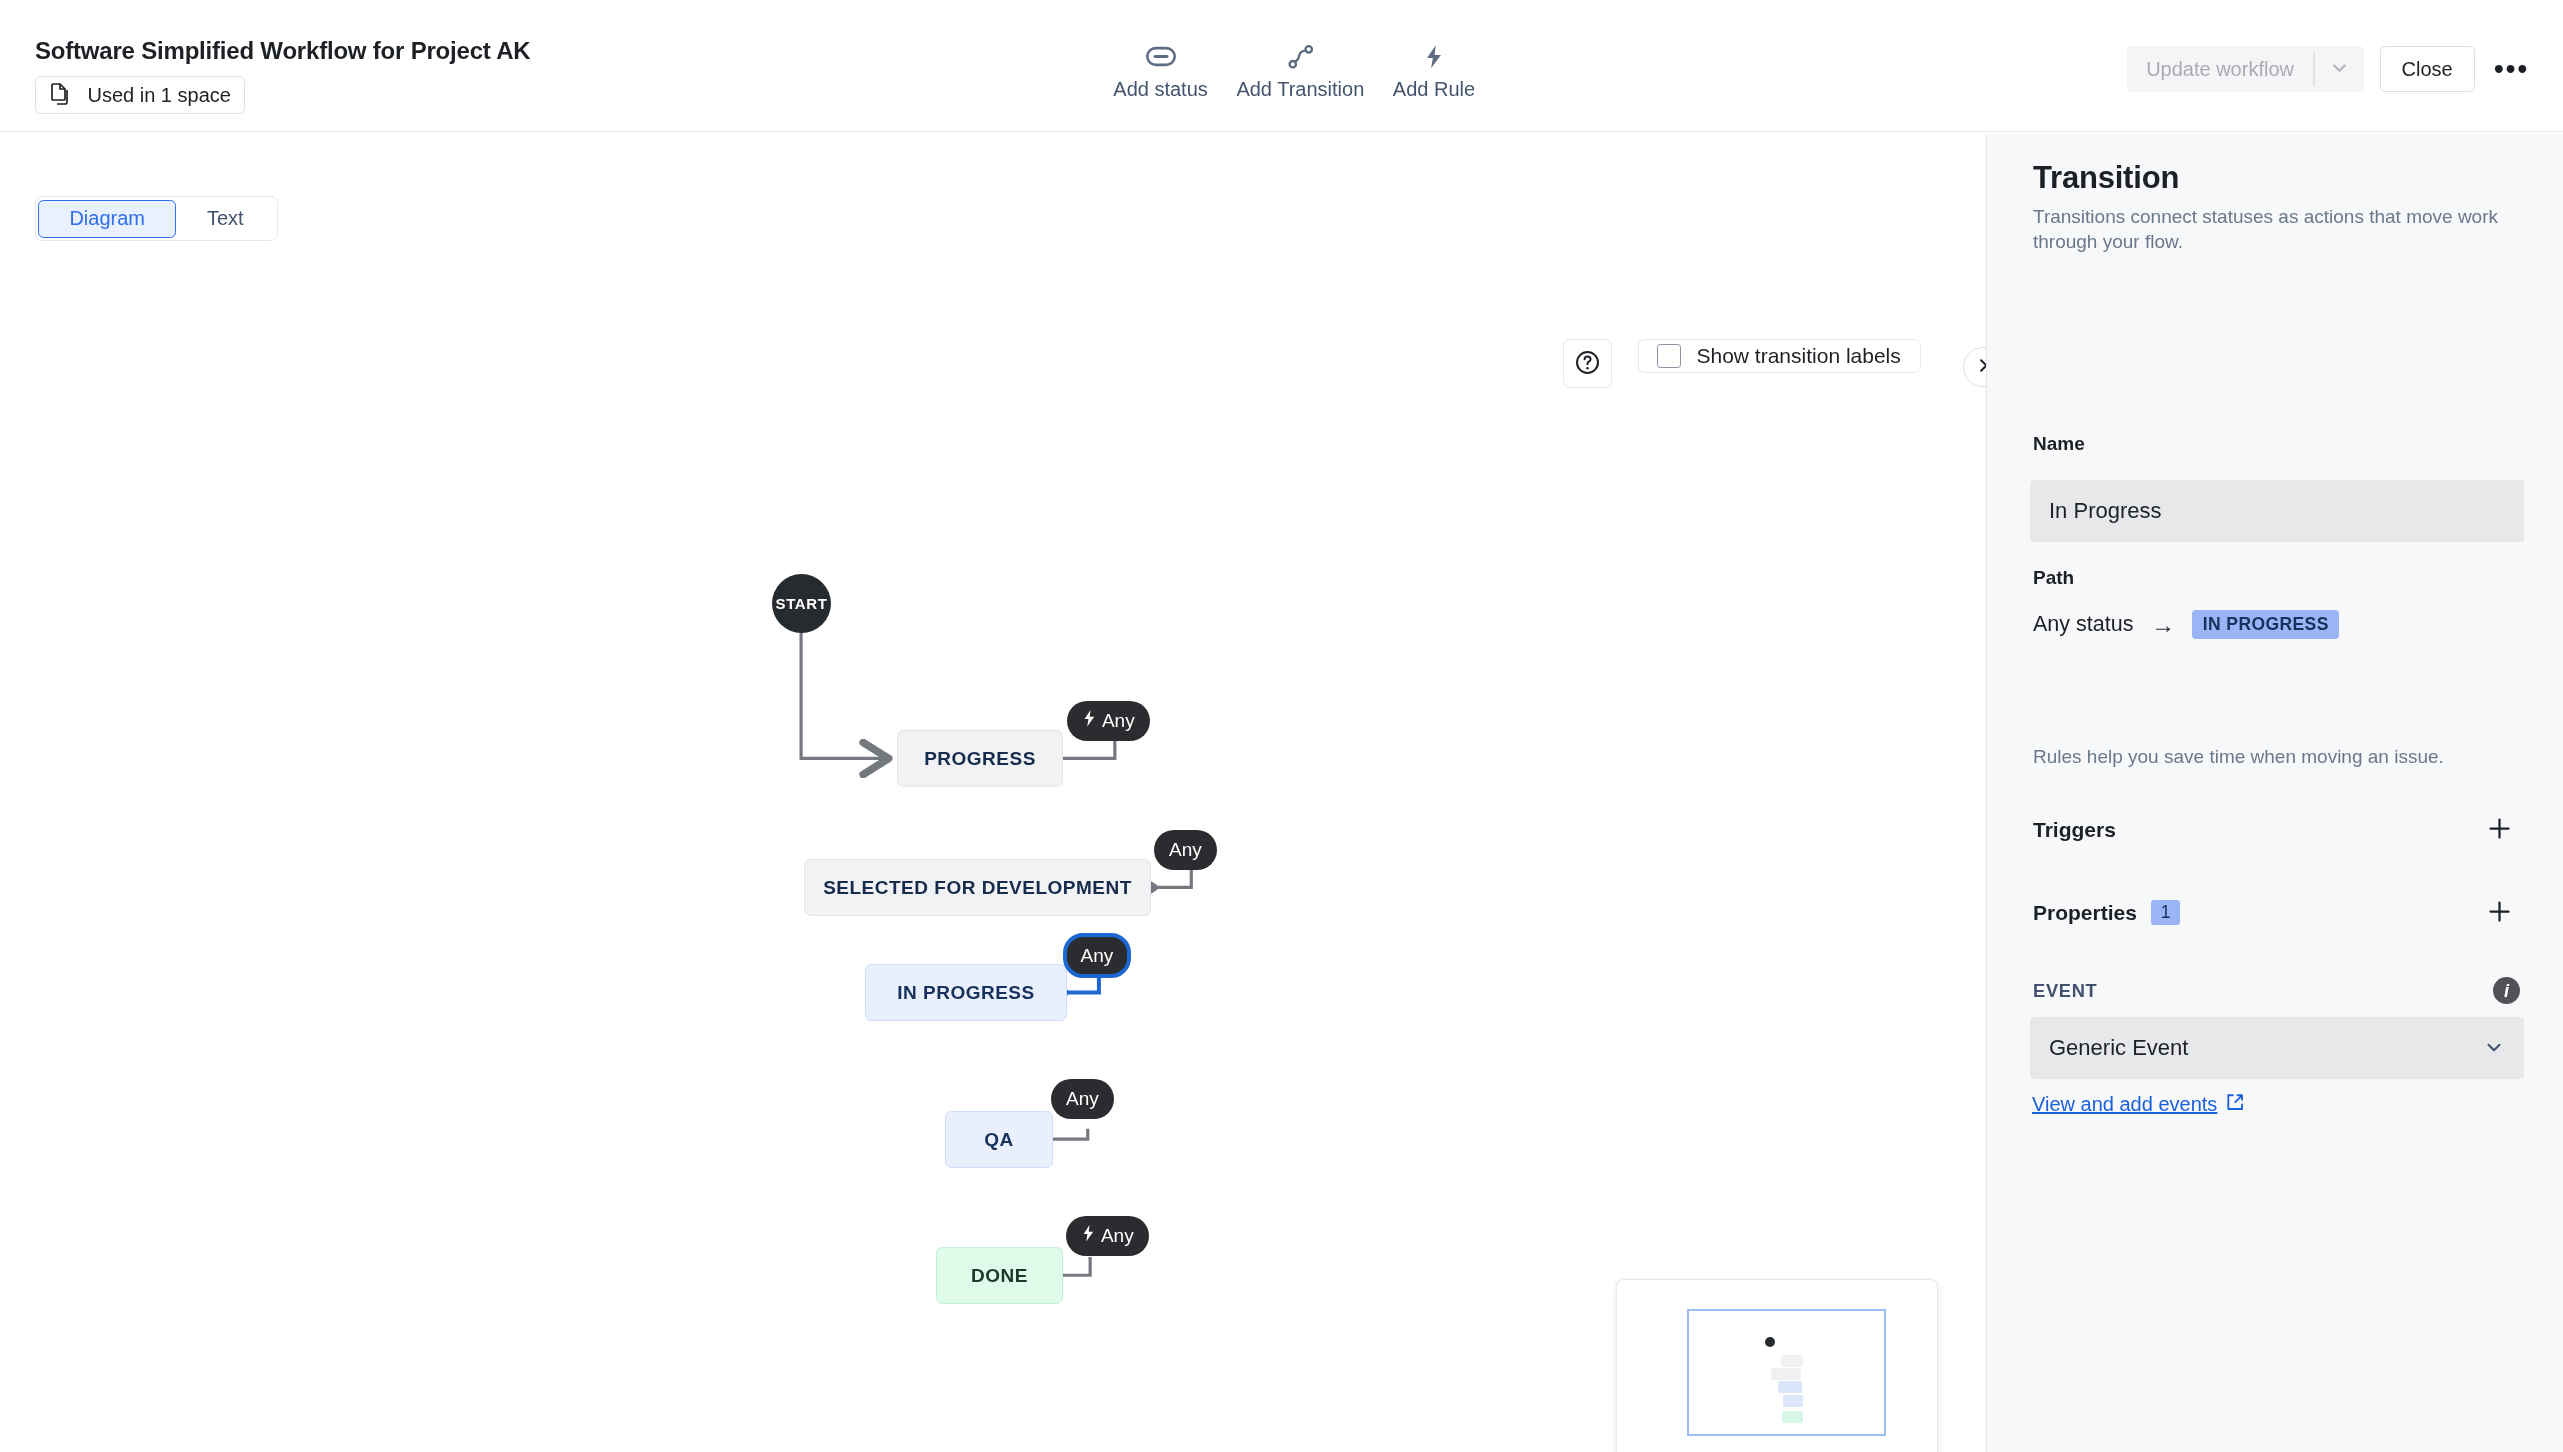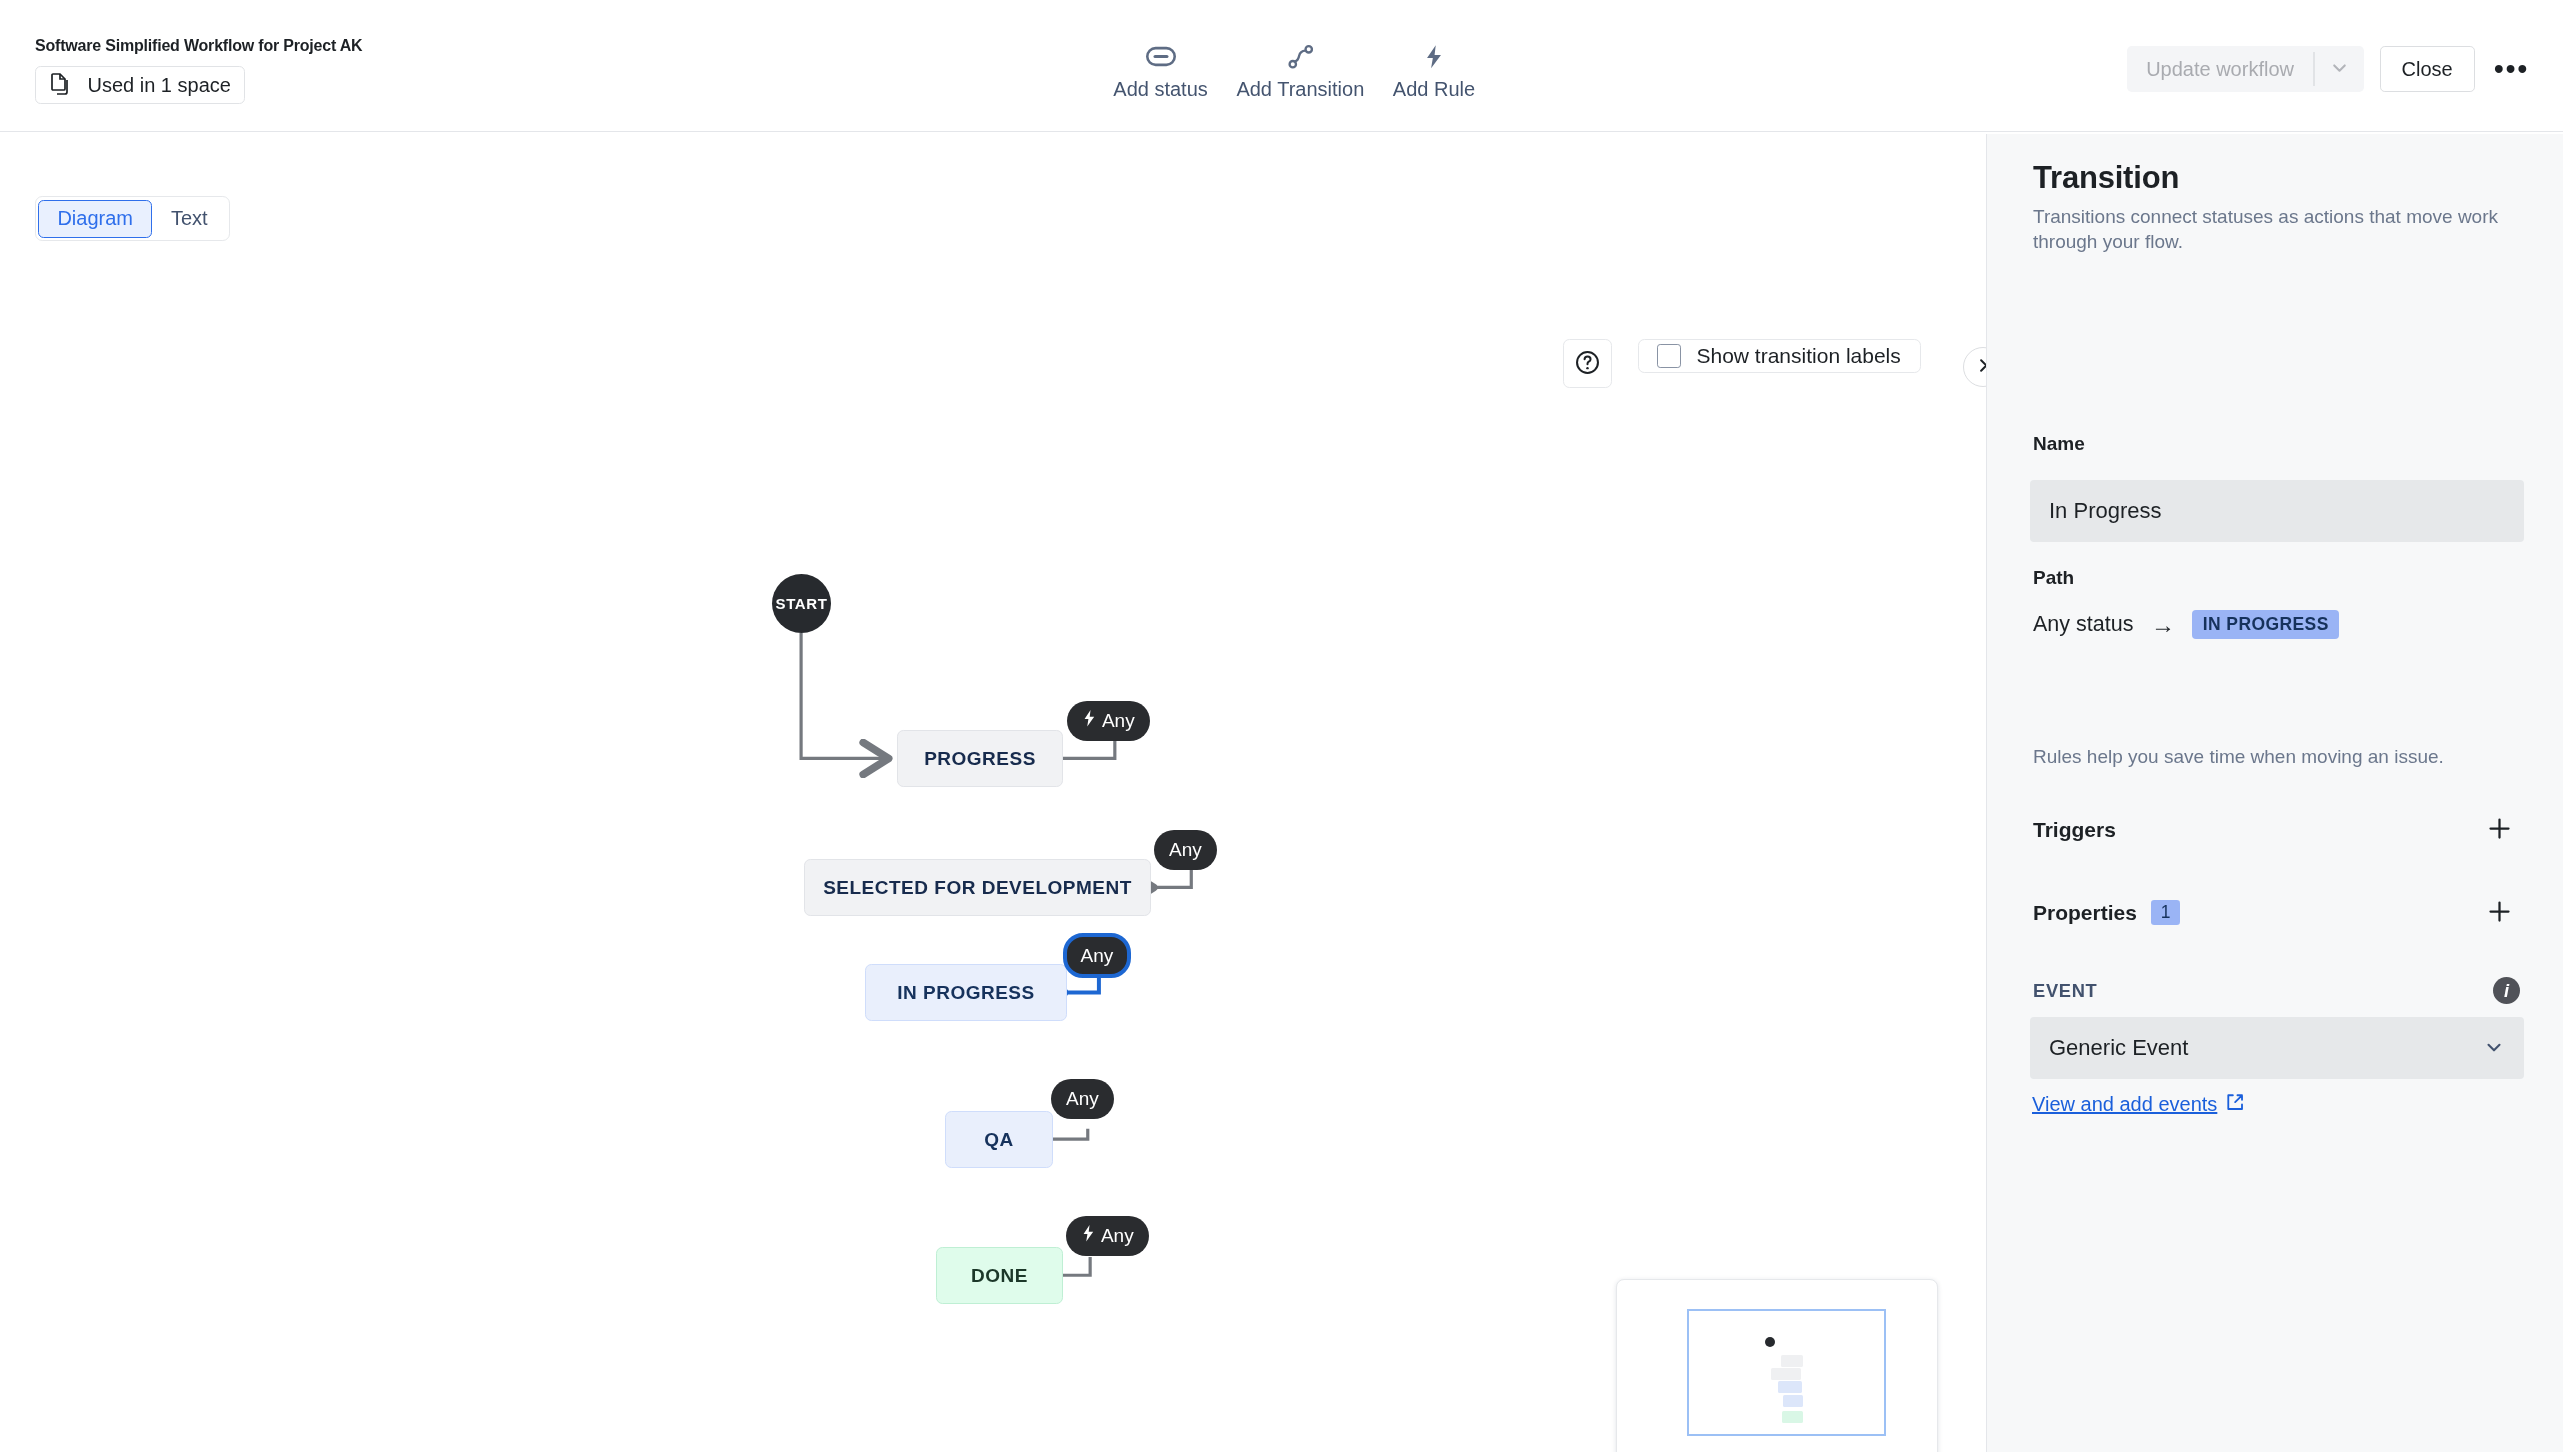--- a/index.html
+++ b/index.html
@@ -13,21 +13,21 @@
   #app { position: relative; width: 2563px; height: 1453px; }
 
   
   #header {
     position: absolute; left: 0; top: 0; width: 2563px; height: 132px;
     background: #FFFFFF;
     border-bottom: 1.6px solid #E4E6EA;
   }
   #title-block { position: absolute; left: 35px; top: 37px; }
   #page-title {
-    font-size: 16px; font-weight: bold; color: #1D2125; letter-spacing: -0.2px;
+    font-size: 24px; font-weight: bold; color: #1D2125; letter-spacing: -0.2px;
     white-space: nowrap;
   }
   #used-in-space {
     margin-top: 11px;
     display: inline-flex; align-items: center; gap: 18px;
     height: 38px; padding: 0 13.5px;
     border: 1.6px solid #E1E3E6; border-radius: 5.6px;
     background: #FFFFFF; cursor: pointer;
   }
   #used-in-space .lbl { font-size: 20px; color: #1D2125; white-space: nowrap; }
@@ -84,21 +84,21 @@
   }
 
   
   #view-toggle {
     position: absolute; left: 35px; top: 62px;
     display: flex; align-items: center;
     border: 1.6px solid #E6E8EB; border-radius: 7.2px; background: #FFFFFF;
     padding: 2.4px; height: 45px;
   }
   .vt-btn {
-    height: 38px; padding: 0 18px; display: flex; align-items: center;
+    height: 38px; padding: 0 30px; display: flex; align-items: center;
     font-size: 20px; border-radius: 5.6px; border: 1.6px solid transparent;
     background: none; cursor: pointer; color: #42526E; white-space: nowrap;
   }
   .vt-btn.active {
     background: #E9F0FE; border-color: #2F6FEB; color: #2F6FEB; font-weight: normal;
   }
 
   
   #help-btn {
     position: absolute; left: 1563px; top: 205px;

